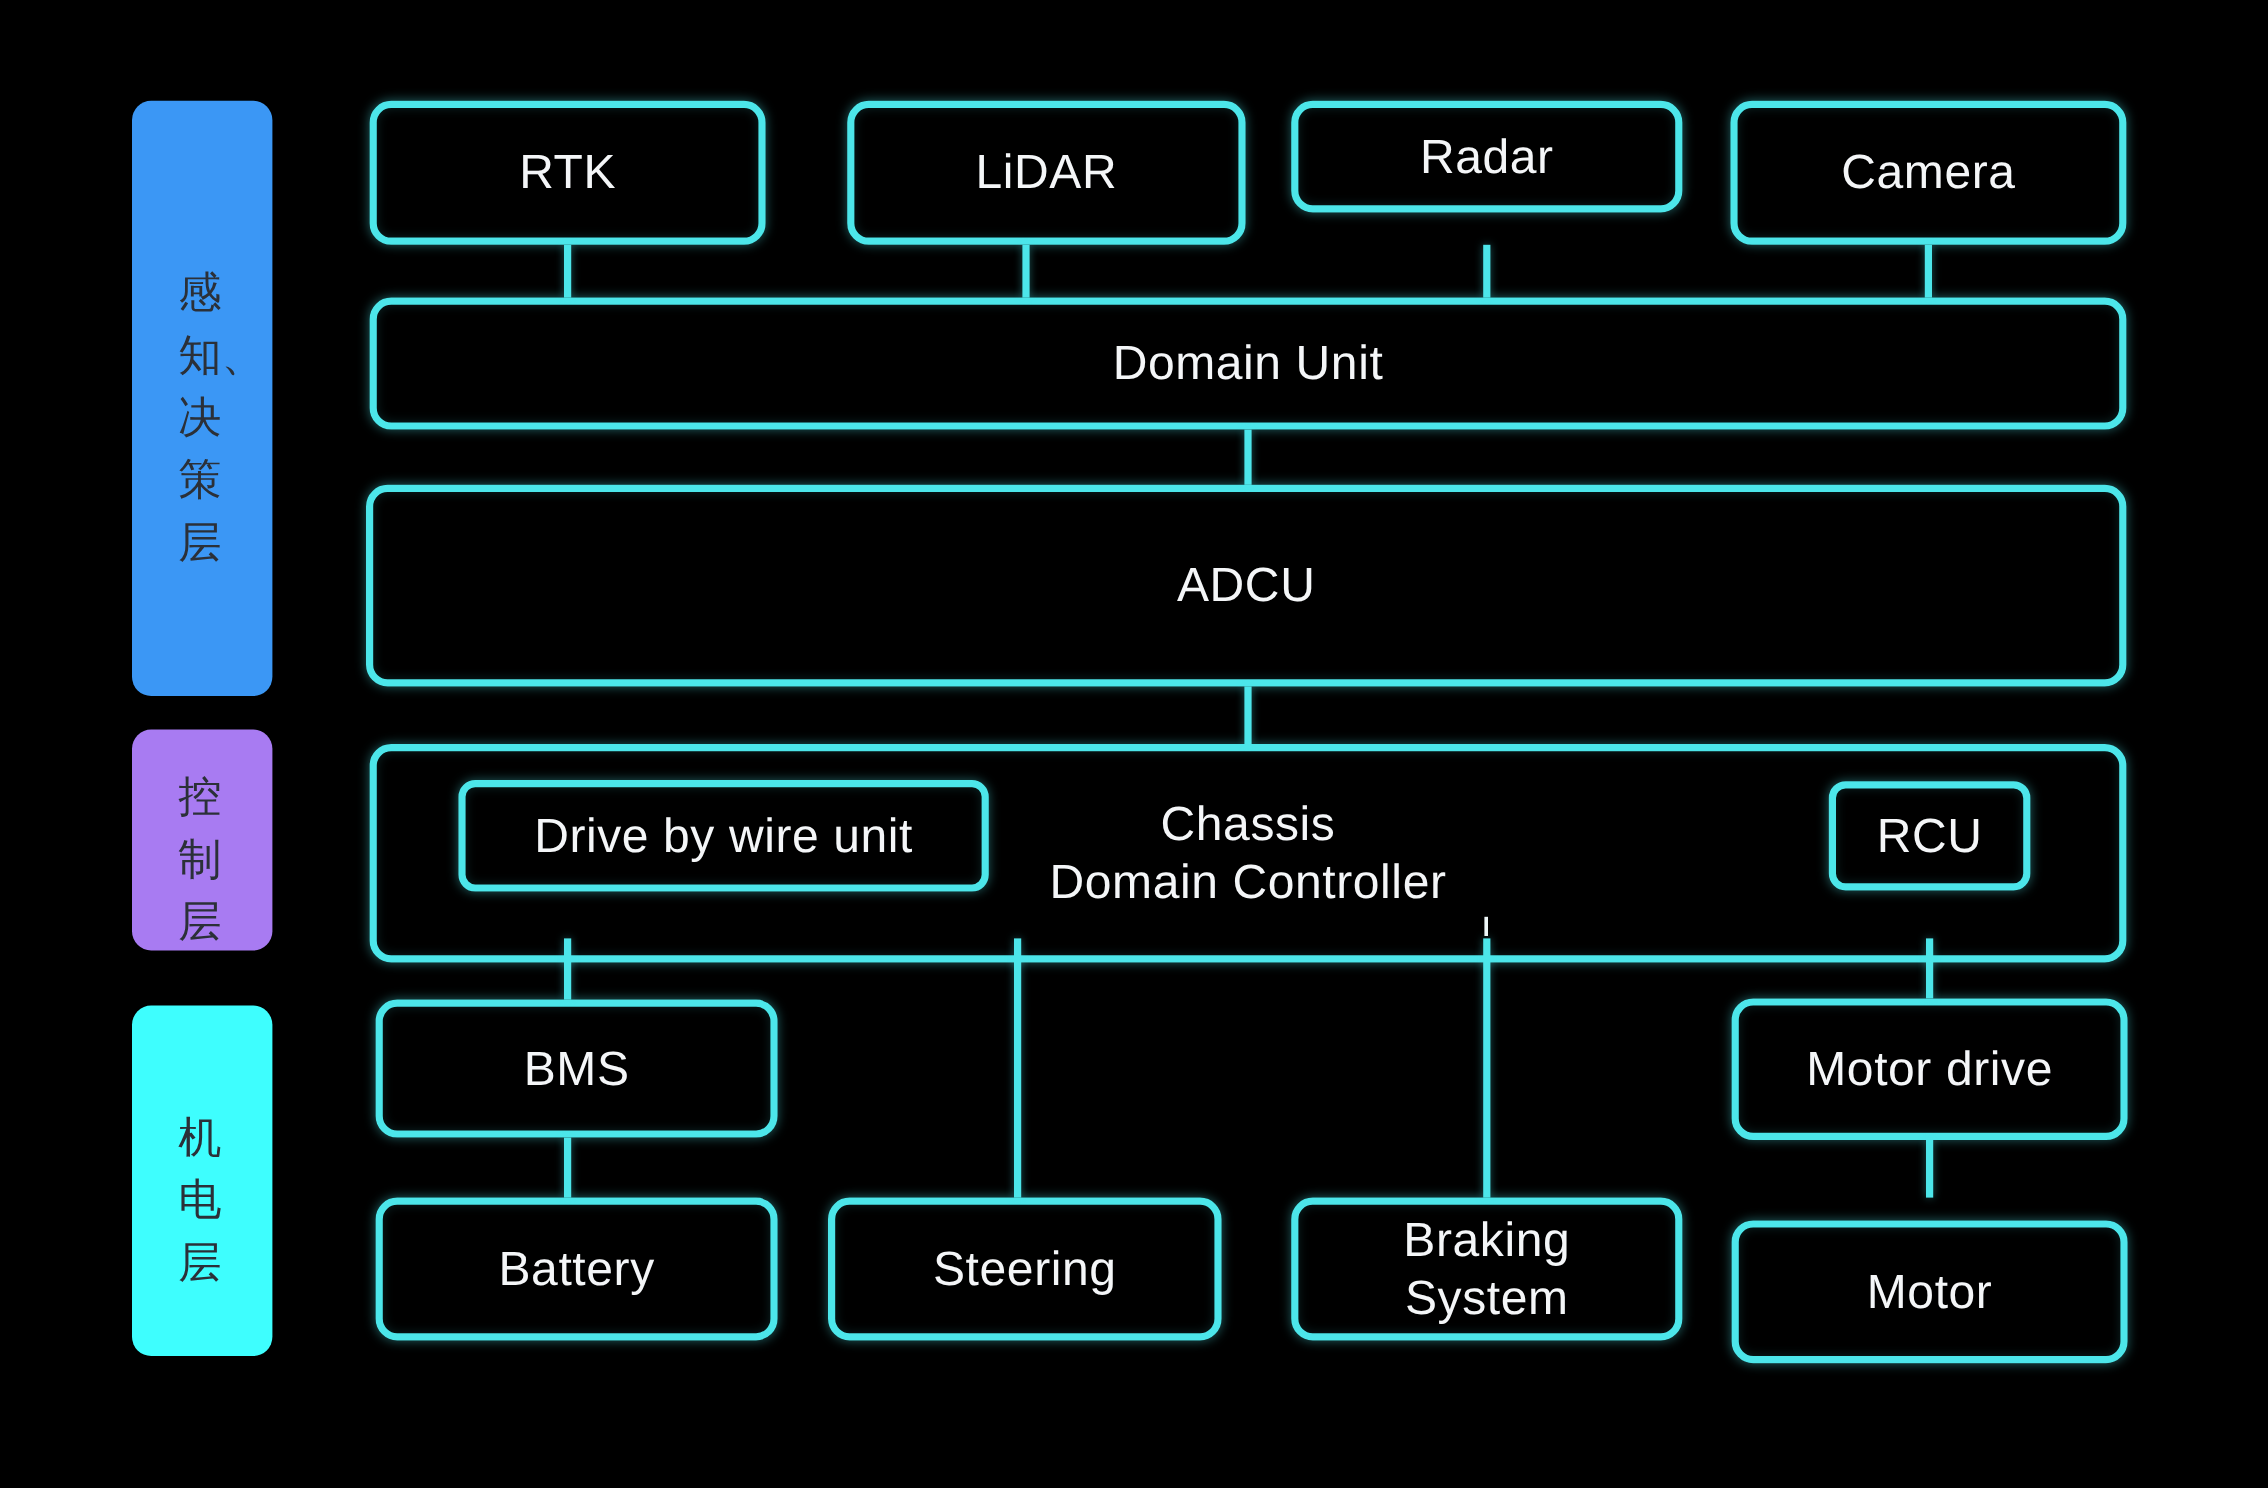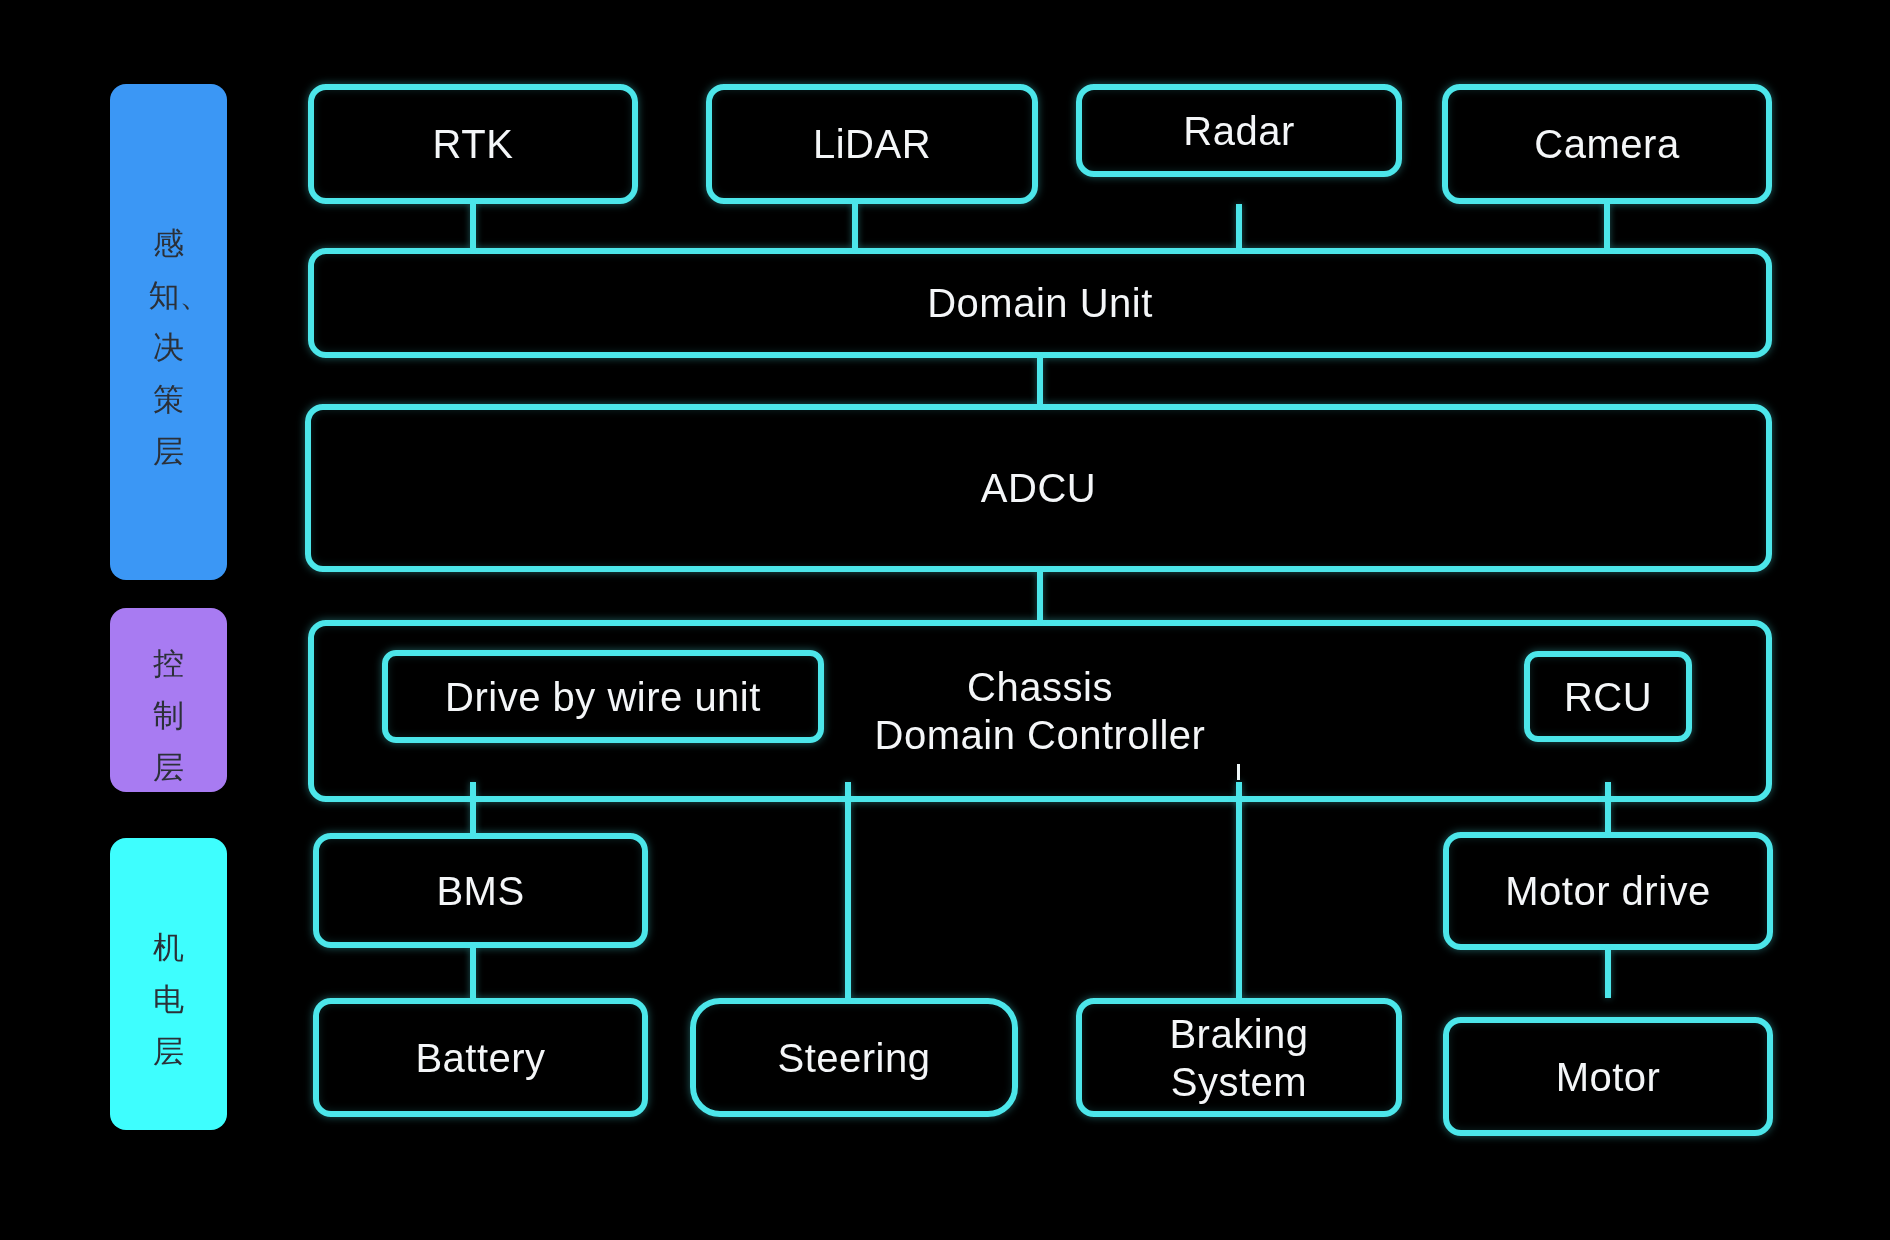--- a/index.html
+++ b/index.html
@@ -10,21 +10,21 @@
   }
   
   .rail{
     position:absolute;left:110px;width:117px;border-radius:16px;
     display:flex;align-items:center;justify-content:center;
   }
   .rail-1{top:84px;height:496px;background:var(--layer-perception-bg,#3B97F5);}
   .rail-2{top:608px;height:184px;background:var(--layer-control-bg,#A87BF2);}
   .rail-3{top:838px;height:292px;background:var(--layer-mech-bg,#3EFEFE);}
   .vtext{
-    width:40px;font-size:31px;line-height:52px;text-align:center;
+    width:40px;font-size:36px;line-height:52px;
     color:var(--layer-text,#2B3038);word-break:break-all;letter-spacing:0;margin-top:32px;
   }
   
   .node{
     position:absolute;box-sizing:border-box;
     border:6px solid var(--stroke,#4CE6EA);border-radius:18px;
     display:flex;align-items:center;justify-content:center;
     box-shadow:0 0 9px rgba(77,230,235,.40), inset 0 0 9px rgba(77,230,235,.16);
     background:transparent;
   }
@@ -95,21 +95,21 @@
   <div class="node" style="left:313px;top:833px;width:335px;height:115px;">
     <span class="lbl">BMS</span>
   </div>
   <div class="node" style="left:1443px;top:832px;width:330px;height:118px;">
     <span class="lbl">Motor drive</span>
   </div>
 
   <div class="node" style="left:313px;top:998px;width:335px;height:119px;">
     <span class="lbl">Battery</span>
   </div>
-  <div class="node" style="left:690px;top:998px;width:328px;height:119px;border-radius:30px;">
+  <div class="node" style="left:690px;top:998px;width:328px;height:119px;">
     <span class="lbl">Steering</span>
   </div>
   <div class="node" style="left:1076px;top:998px;width:326px;height:119px;">
     <span class="lbl" style="white-space:normal;">
       <span>Braking</span><br>
       <span>System</span>
     </span>
   </div>
   <div class="node" style="left:1443px;top:998px;width:330px;height:119px;margin-top:19px;">
     <span class="lbl">Motor</span>

